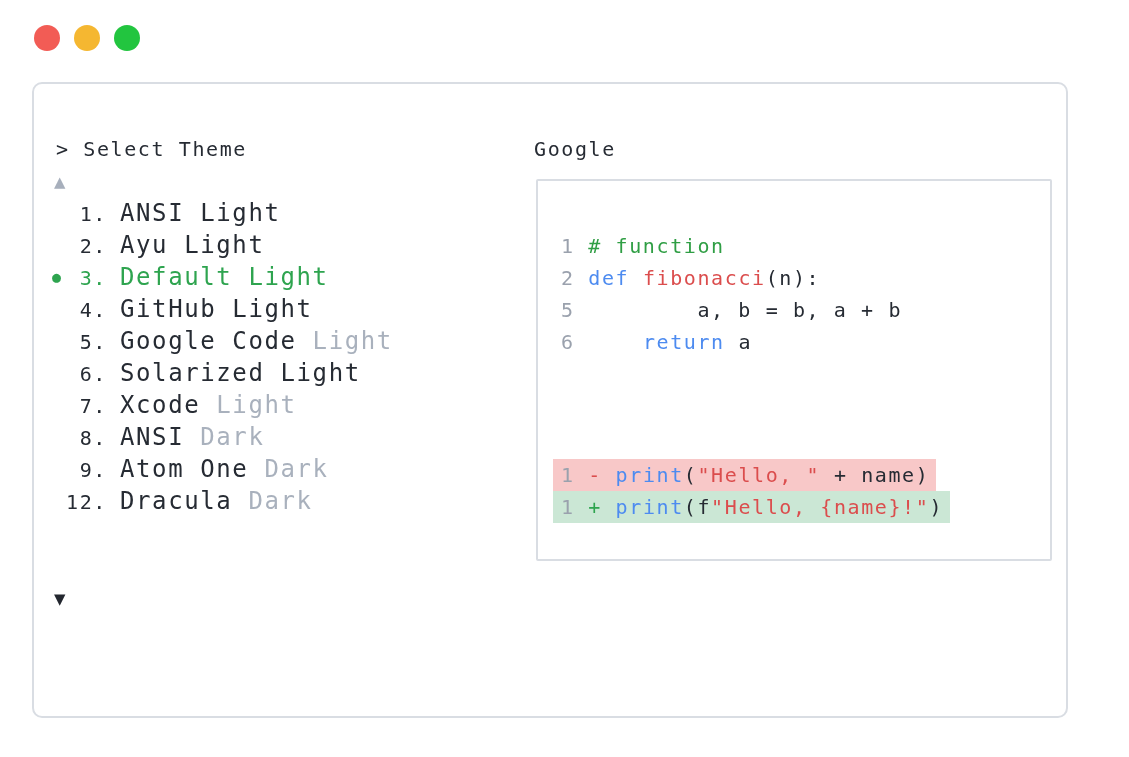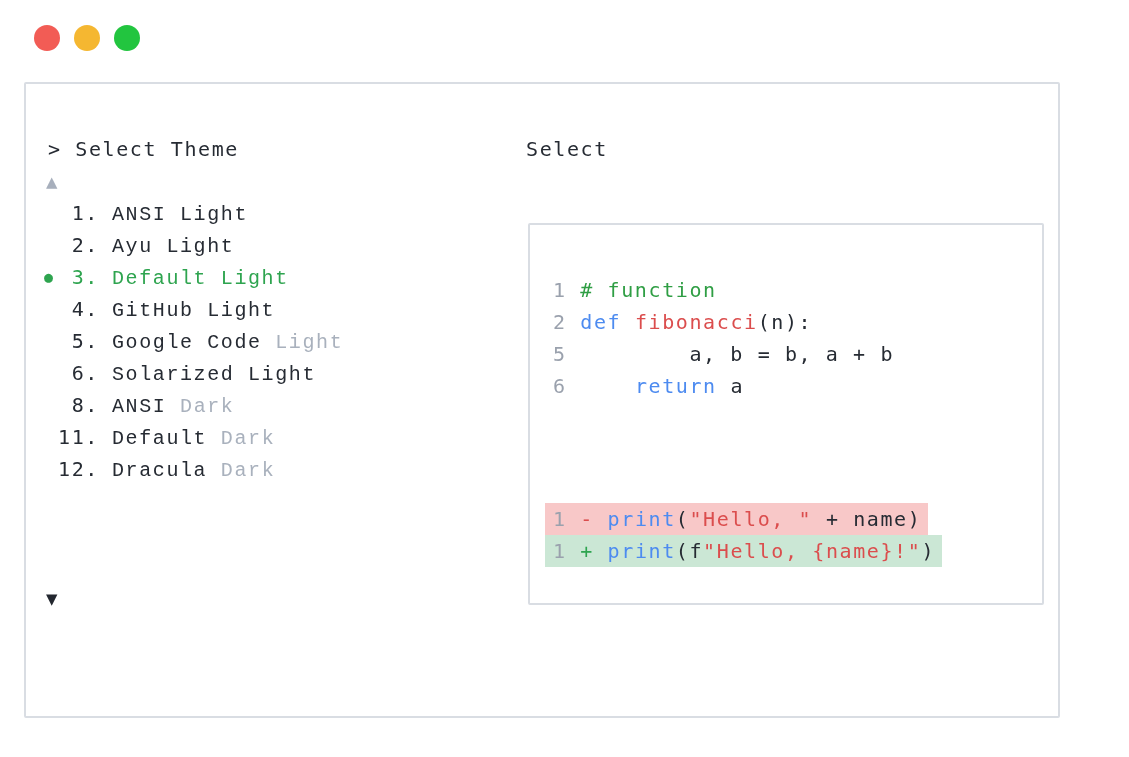--- a/index.html
+++ b/index.html
@@ -13,25 +13,25 @@
 
   
   .traffic-lights {
     position: absolute; left: 34px; top: 25px;
     display: flex; gap: 14px;
   }
   .dot { width: 26px; height: 26px; border-radius: 50%; }
 
   
   .panel {
-    position: absolute; left: 24px; top: 82px;
+    position: absolute; left: 32px; top: 82px;
     width: 1036px; height: 636px;
     background: #ffffff;
     border: 2px solid var(--border);
-    border-radius: 2px;
+    border-radius: 10px;
   }
 
   .mono {
     font-size: 20px; line-height: 32px; letter-spacing: 1.6px;
     white-space: pre; color: var(--text);
   }
 
   .prompt { position: absolute; left: 22px; top: 49px; }
   .preview-label { position: absolute; left: 500px; top: 49px; }
 
@@ -44,39 +44,38 @@
   .trow .bullet {
     position: absolute; left: 18px; top: 0;
     font-size: 15px; line-height: 32px; color: var(--green);
   }
   .trow .num {
     display: inline-block; width: 73px; text-align: right;
     font-size: 20px; line-height: 32px; letter-spacing: 1.6px;
     white-space: pre; color: var(--text);
   }
   .trow .main, .trow .muted {
-    font-size: 20px; line-height: 32px; letter-spacing: 1.6px; white-space: pre; font-family: Liberation Mono, monospace;
+    font-size: 24px; line-height: 32px; letter-spacing: 1.6px; white-space: pre;
   }
   .trow .main { color: var(--text); margin-left: 13px; }
   .trow .muted { color: var(--muted); }
   .trow.selected .num, .trow.selected .main { color: var(--green); }
 
   .help-text {
     position: absolute; left: 20px; top: 558px;
     color: var(--muted);
   }
 
   
   .preview-box {
     position: absolute; left: 502px; top: 95px;
     width: 516px; height: 382px;
     background: #ffffff;
     border: 2px solid var(--border);
     border-radius: 2px;
-    margin-top: 44px;
   }
   .code-lines { position: absolute; left: 23px; top: 49px; }
   .cline { height: 32px; font-size: 20px; line-height: 32px; letter-spacing: 1.6px; white-space: pre; }
   .lineno { color: var(--lineno); }
   .tok-plain    { color: var(--text); }
   .tok-comment  { color: var(--comment); }
   .tok-keyword  { color: var(--keyword); }
   .tok-function { color: var(--accentred); }
   .tok-string   { color: var(--accentred); }
 
@@ -104,28 +103,29 @@
   <div class="mono prompt">&gt; Select Theme</div>
   <div class="scroll-up">▲</div>
 
   <div class="theme-list">
       <div class="trow"><span class="bullet"></span><span class="num"> 1.</span><span class="main">ANSI Light</span><span class="muted"></span></div>
       <div class="trow"><span class="bullet"></span><span class="num"> 2.</span><span class="main">Ayu Light</span><span class="muted"></span></div>
       <div class="trow selected"><span class="bullet">●</span><span class="num"> 3.</span><span class="main">Default Light</span><span class="muted"></span></div>
       <div class="trow"><span class="bullet"></span><span class="num"> 4.</span><span class="main">GitHub Light</span><span class="muted"></span></div>
       <div class="trow"><span class="bullet"></span><span class="num"> 5.</span><span class="main">Google Code</span><span class="muted"> Light</span></div>
       <div class="trow"><span class="bullet"></span><span class="num"> 6.</span><span class="main">Solarized Light</span><span class="muted"></span></div>
+      <div class="trow"><span class="bullet"></span><span class="num"> 7.</span><span class="main">Xcode</span><span class="muted"> Light</span></div>
       <div class="trow"><span class="bullet"></span><span class="num"> 8.</span><span class="main">ANSI</span><span class="muted"> Dark</span></div>
-      <div class="trow"><span class="bullet"></span><span class="num">11.</span><span class="main">Default</span><span class="muted"> Dark</span></div>
+      <div class="trow"><span class="bullet"></span><span class="num"> 9.</span><span class="main">Atom One</span><span class="muted"> Dark</span></div>
       <div class="trow"><span class="bullet"></span><span class="num">12.</span><span class="main">Dracula</span><span class="muted"> Dark</span></div>
     </div>
 
   <div class="scroll-down">▼</div>
 
-  <div class="mono preview-label">Select</div>
+  <div class="mono preview-label">Google</div>
   <div class="preview-box">
     <div class="code-lines">
         <div class="cline"><span class="lineno">1 </span><span class="tok-comment"># function</span></div>
         <div class="cline"><span class="lineno">2 </span><span class="tok-keyword">def</span><span class="tok-plain"> </span><span class="tok-function">fibonacci</span><span class="tok-plain">(n):</span></div>
         <div class="cline"><span class="lineno">5 </span><span class="tok-plain">        a, b = b, a + b</span></div>
         <div class="cline"><span class="lineno">6 </span><span class="tok-plain">    </span><span class="tok-keyword">return</span><span class="tok-plain"> a</span></div>
       </div>
     <div class="diff-lines">
         <div class="dline removed"><span class="lineno">1 </span><span class="sign minus">- </span><span class="tok-keyword">print</span><span class="tok-plain">(</span><span class="tok-string">"Hello, "</span><span class="tok-plain"> + name)</span></div>
         <div class="dline added"><span class="lineno">1 </span><span class="sign plus">+ </span><span class="tok-keyword">print</span><span class="tok-plain">(f</span><span class="tok-string">"Hello, {name}!"</span><span class="tok-plain">)</span></div>

